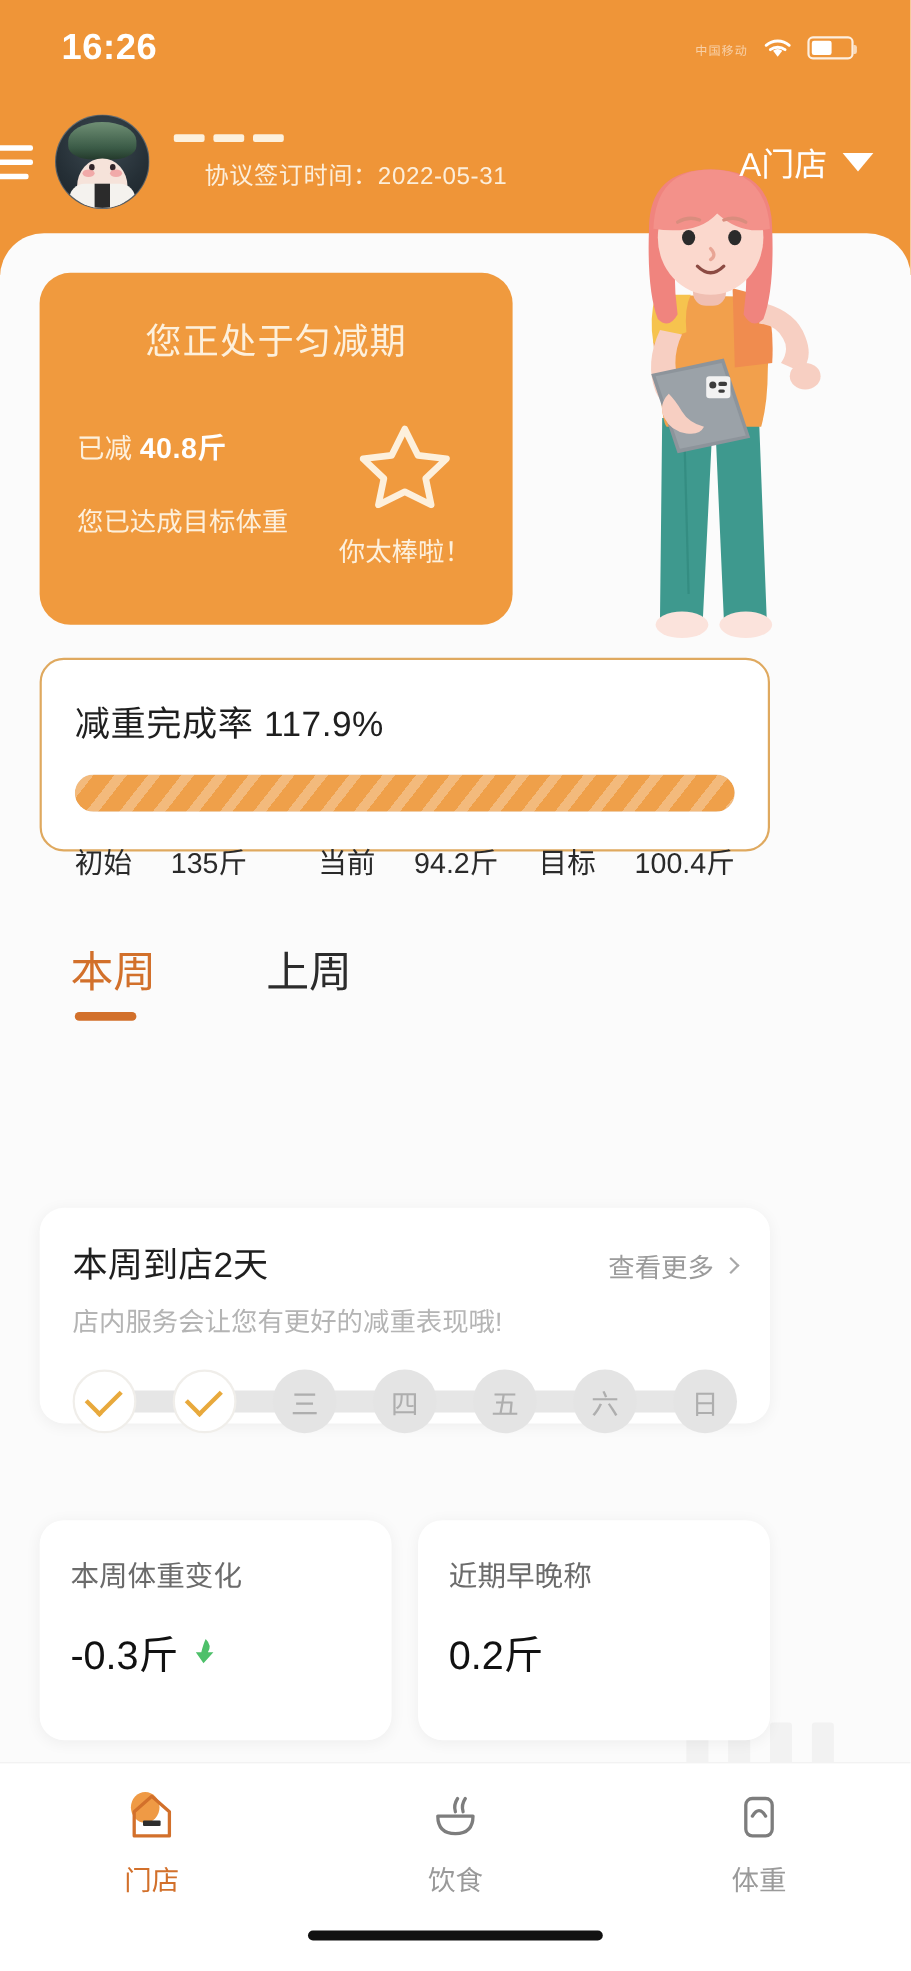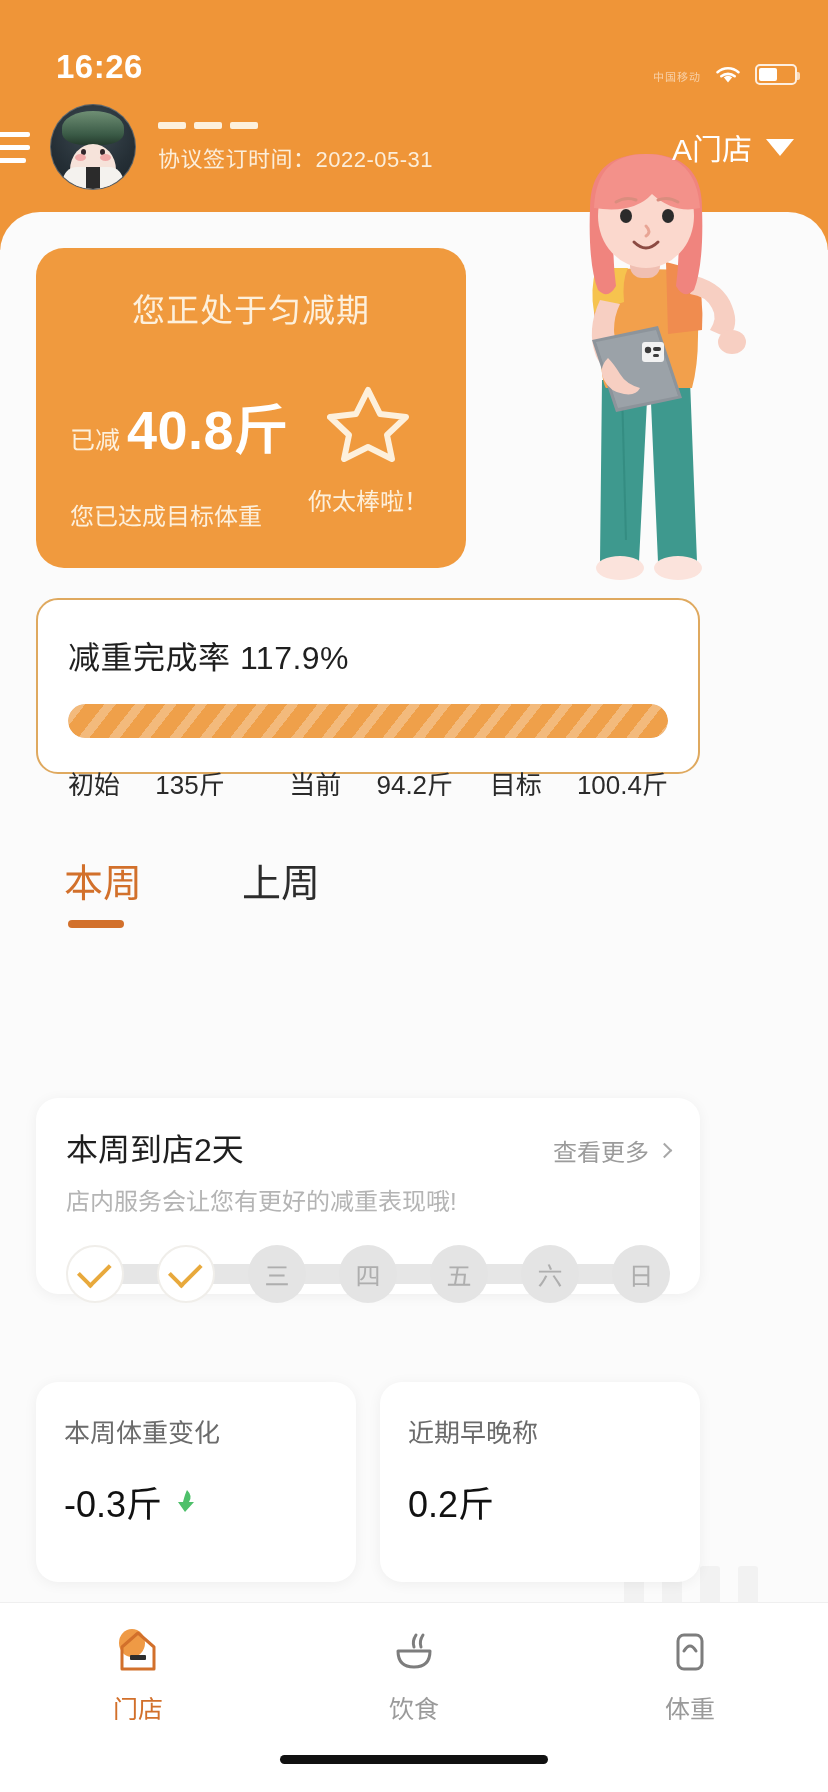--- a/index.html
+++ b/index.html
@@ -48,23 +48,23 @@
   }
 
   
   .statusbar {
     position: absolute;
     left: 0; top: 0;
     width: 828px;
     height: 86px;
     z-index: 10;
     display: flex;
-    align-items: flex-end;
+    align-items: center;
     justify-content: space-between;
-    padding: 0 31px 0 56px;
+    padding: 0 52px 0 56px;
     box-sizing: border-box;
     color: #ffffff;
   }
   .status-time {
     font-size: 33px;
     font-weight: bold;
     letter-spacing: 0.5px;
     color: #ffffff;
   }
   .status-right {
@@ -209,20 +209,21 @@
     width: 28px;
     height: 7px;
     background: #fdf1dd;
     border-radius: 2px;
   }
   .sign-time {
     font-size: 22px;
     color: #fceeda;
     letter-spacing: .5px;
     white-space: nowrap;
+    margin-left: 28px;
   }
 
   .store-select {
     margin-left: auto;
     margin-right: 34px;
     display:flex;
     align-items:center;
     gap: 14px;
     color:#ffffff;
     font-size: 30px;
@@ -273,21 +274,21 @@
     justify-content: space-between;
   }
   .sc-left { padding-top: 2px; }
   .lost-line {
     font-size: 25px;
     color:#fdf0dc;
     white-space: nowrap;
     margin-bottom: 32px;
   }
   .lost-line b {
-    font-size: 54px;
+    font-size: 26px;
     font-weight: bold;
     color: #ffffff;
     letter-spacing: .5px;
   }
   .reach-line {
     font-size: 24px;
     color: #fdf0dc;
     white-space: nowrap;
   }
   .sc-right {

